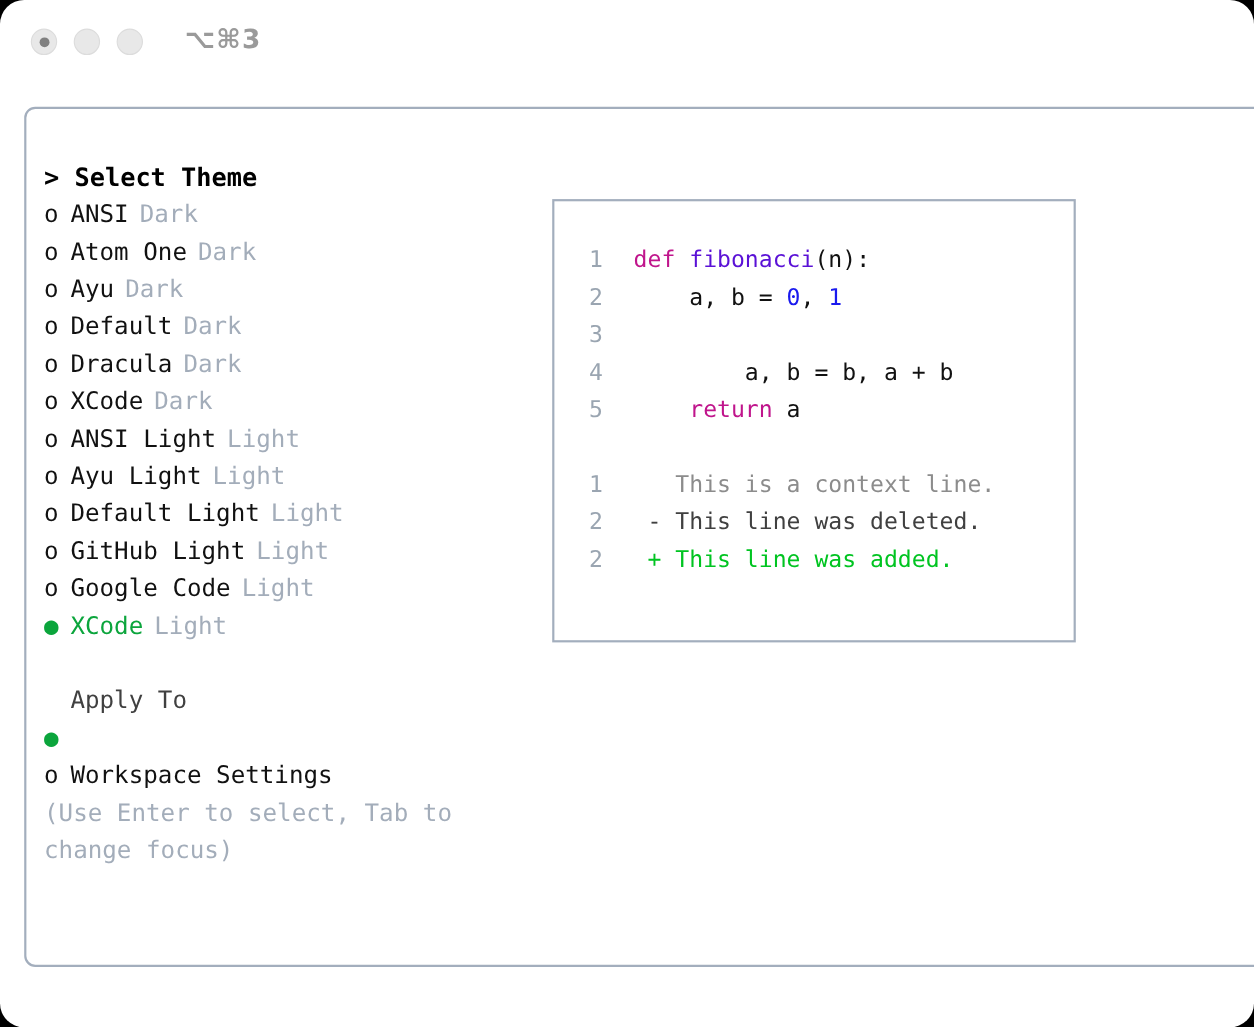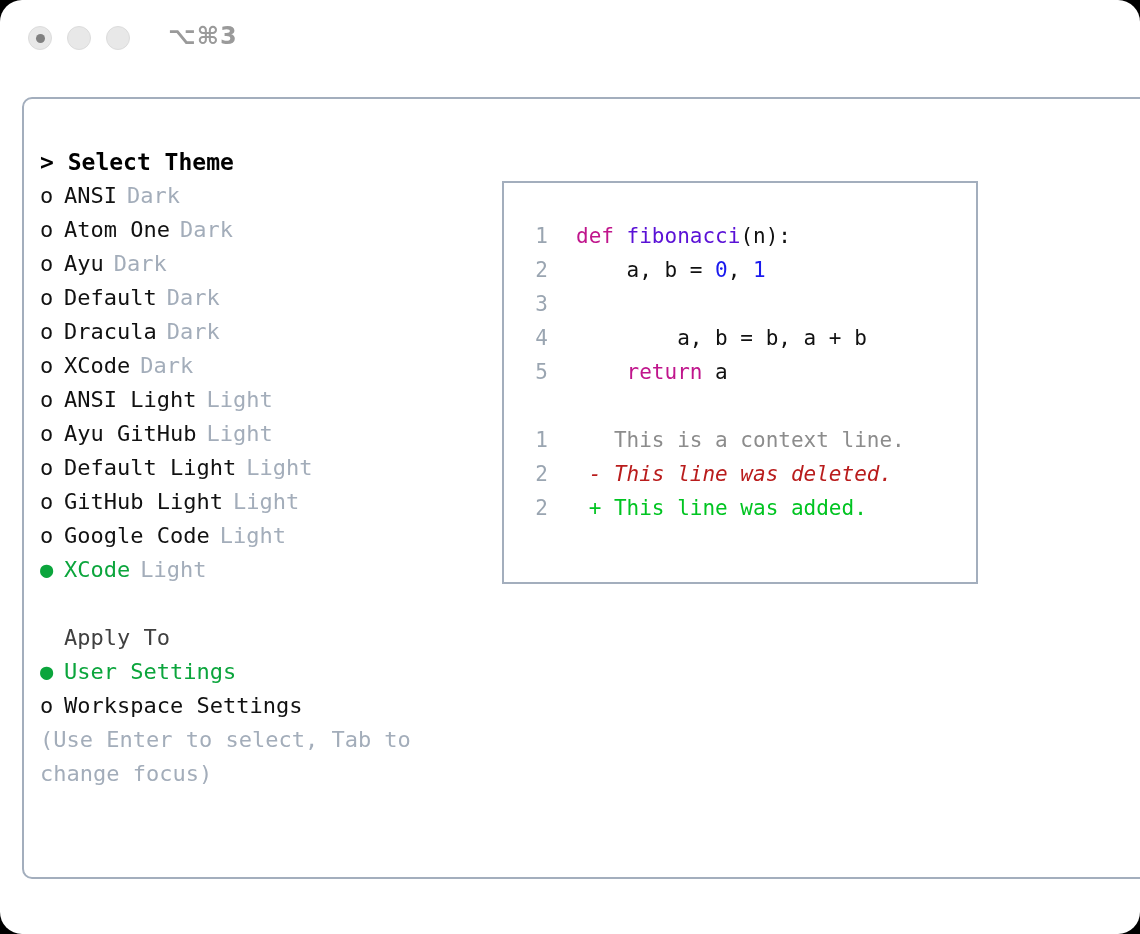--- a/index.html
+++ b/index.html
@@ -179,21 +179,21 @@
     color: #9aa5b1;
     padding-right: 10px;
   }
   .ctext { white-space: pre; margin-left: 18px; }
   .kw   { color: #c0158c; }
   .fn   { color: #5a11d6; }
   .num  { color: #1a1aee; }
   .pun  { color: #111111; }
   .plain{ color: #111111; }
   .ctx  { color: #8c8c8c; }
-  .del  { color: #b91c1c; font-style: italic; }
+  .del  { color: #404040; }
   .add  { color: #00c421; }
   .blank-line { height: 34px; }
 </style>
 </head>
 <body>
 
 <div class="window">
 
   <div class="titlebar">
     <div class="dots">
@@ -212,31 +212,31 @@
       <div class="left">
         <div class="list-title">&gt; Select Theme</div>
         <div id="theme-options">
             <div class="opt"><span class="marker">o</span><span class="opt-name">ANSI</span><span class="opt-tag">Dark</span></div>
             <div class="opt"><span class="marker">o</span><span class="opt-name">Atom One</span><span class="opt-tag">Dark</span></div>
             <div class="opt"><span class="marker">o</span><span class="opt-name">Ayu</span><span class="opt-tag">Dark</span></div>
             <div class="opt"><span class="marker">o</span><span class="opt-name">Default</span><span class="opt-tag">Dark</span></div>
             <div class="opt"><span class="marker">o</span><span class="opt-name">Dracula</span><span class="opt-tag">Dark</span></div>
             <div class="opt"><span class="marker">o</span><span class="opt-name">XCode</span><span class="opt-tag">Dark</span></div>
             <div class="opt"><span class="marker">o</span><span class="opt-name">ANSI Light</span><span class="opt-tag">Light</span></div>
-            <div class="opt"><span class="marker">o</span><span class="opt-name">Ayu GitHub</span><span class="opt-tag">Light</span></div>
+            <div class="opt"><span class="marker">o</span><span class="opt-name">Ayu Light</span><span class="opt-tag">Light</span></div>
             <div class="opt"><span class="marker">o</span><span class="opt-name">Default Light</span><span class="opt-tag">Light</span></div>
             <div class="opt"><span class="marker">o</span><span class="opt-name">GitHub Light</span><span class="opt-tag">Light</span></div>
             <div class="opt"><span class="marker">o</span><span class="opt-name">Google Code</span><span class="opt-tag">Light</span></div>
             <div class="opt"><span class="marker on">●</span><span class="opt-name sel">XCode</span><span class="opt-tag">Light</span></div>
           </div>
 
         <div class="group-spacer"></div>
         <div class="group-title">Apply To</div>
         <div id="apply-options">
-            <div class="opt"><span class="marker on">●</span><span class="opt-name sel">User Settings</span></div>
+            <div class="opt"><span class="marker on">●</span></div>
             <div class="opt"><span class="marker">o</span><span class="opt-name">Workspace Settings</span></div>
           </div>
 
         <div class="hint">(Use Enter to select, Tab to change focus)</div>
       </div>
 
       <div class="right">
         <div class="preview-box">
           <div id="code-lines">
               <div class="code-line"><span class="lno">1</span><span class="ctext"><span class="kw">def </span><span class="fn">fibonacci</span><span class="pun">(n):</span></span></div>

